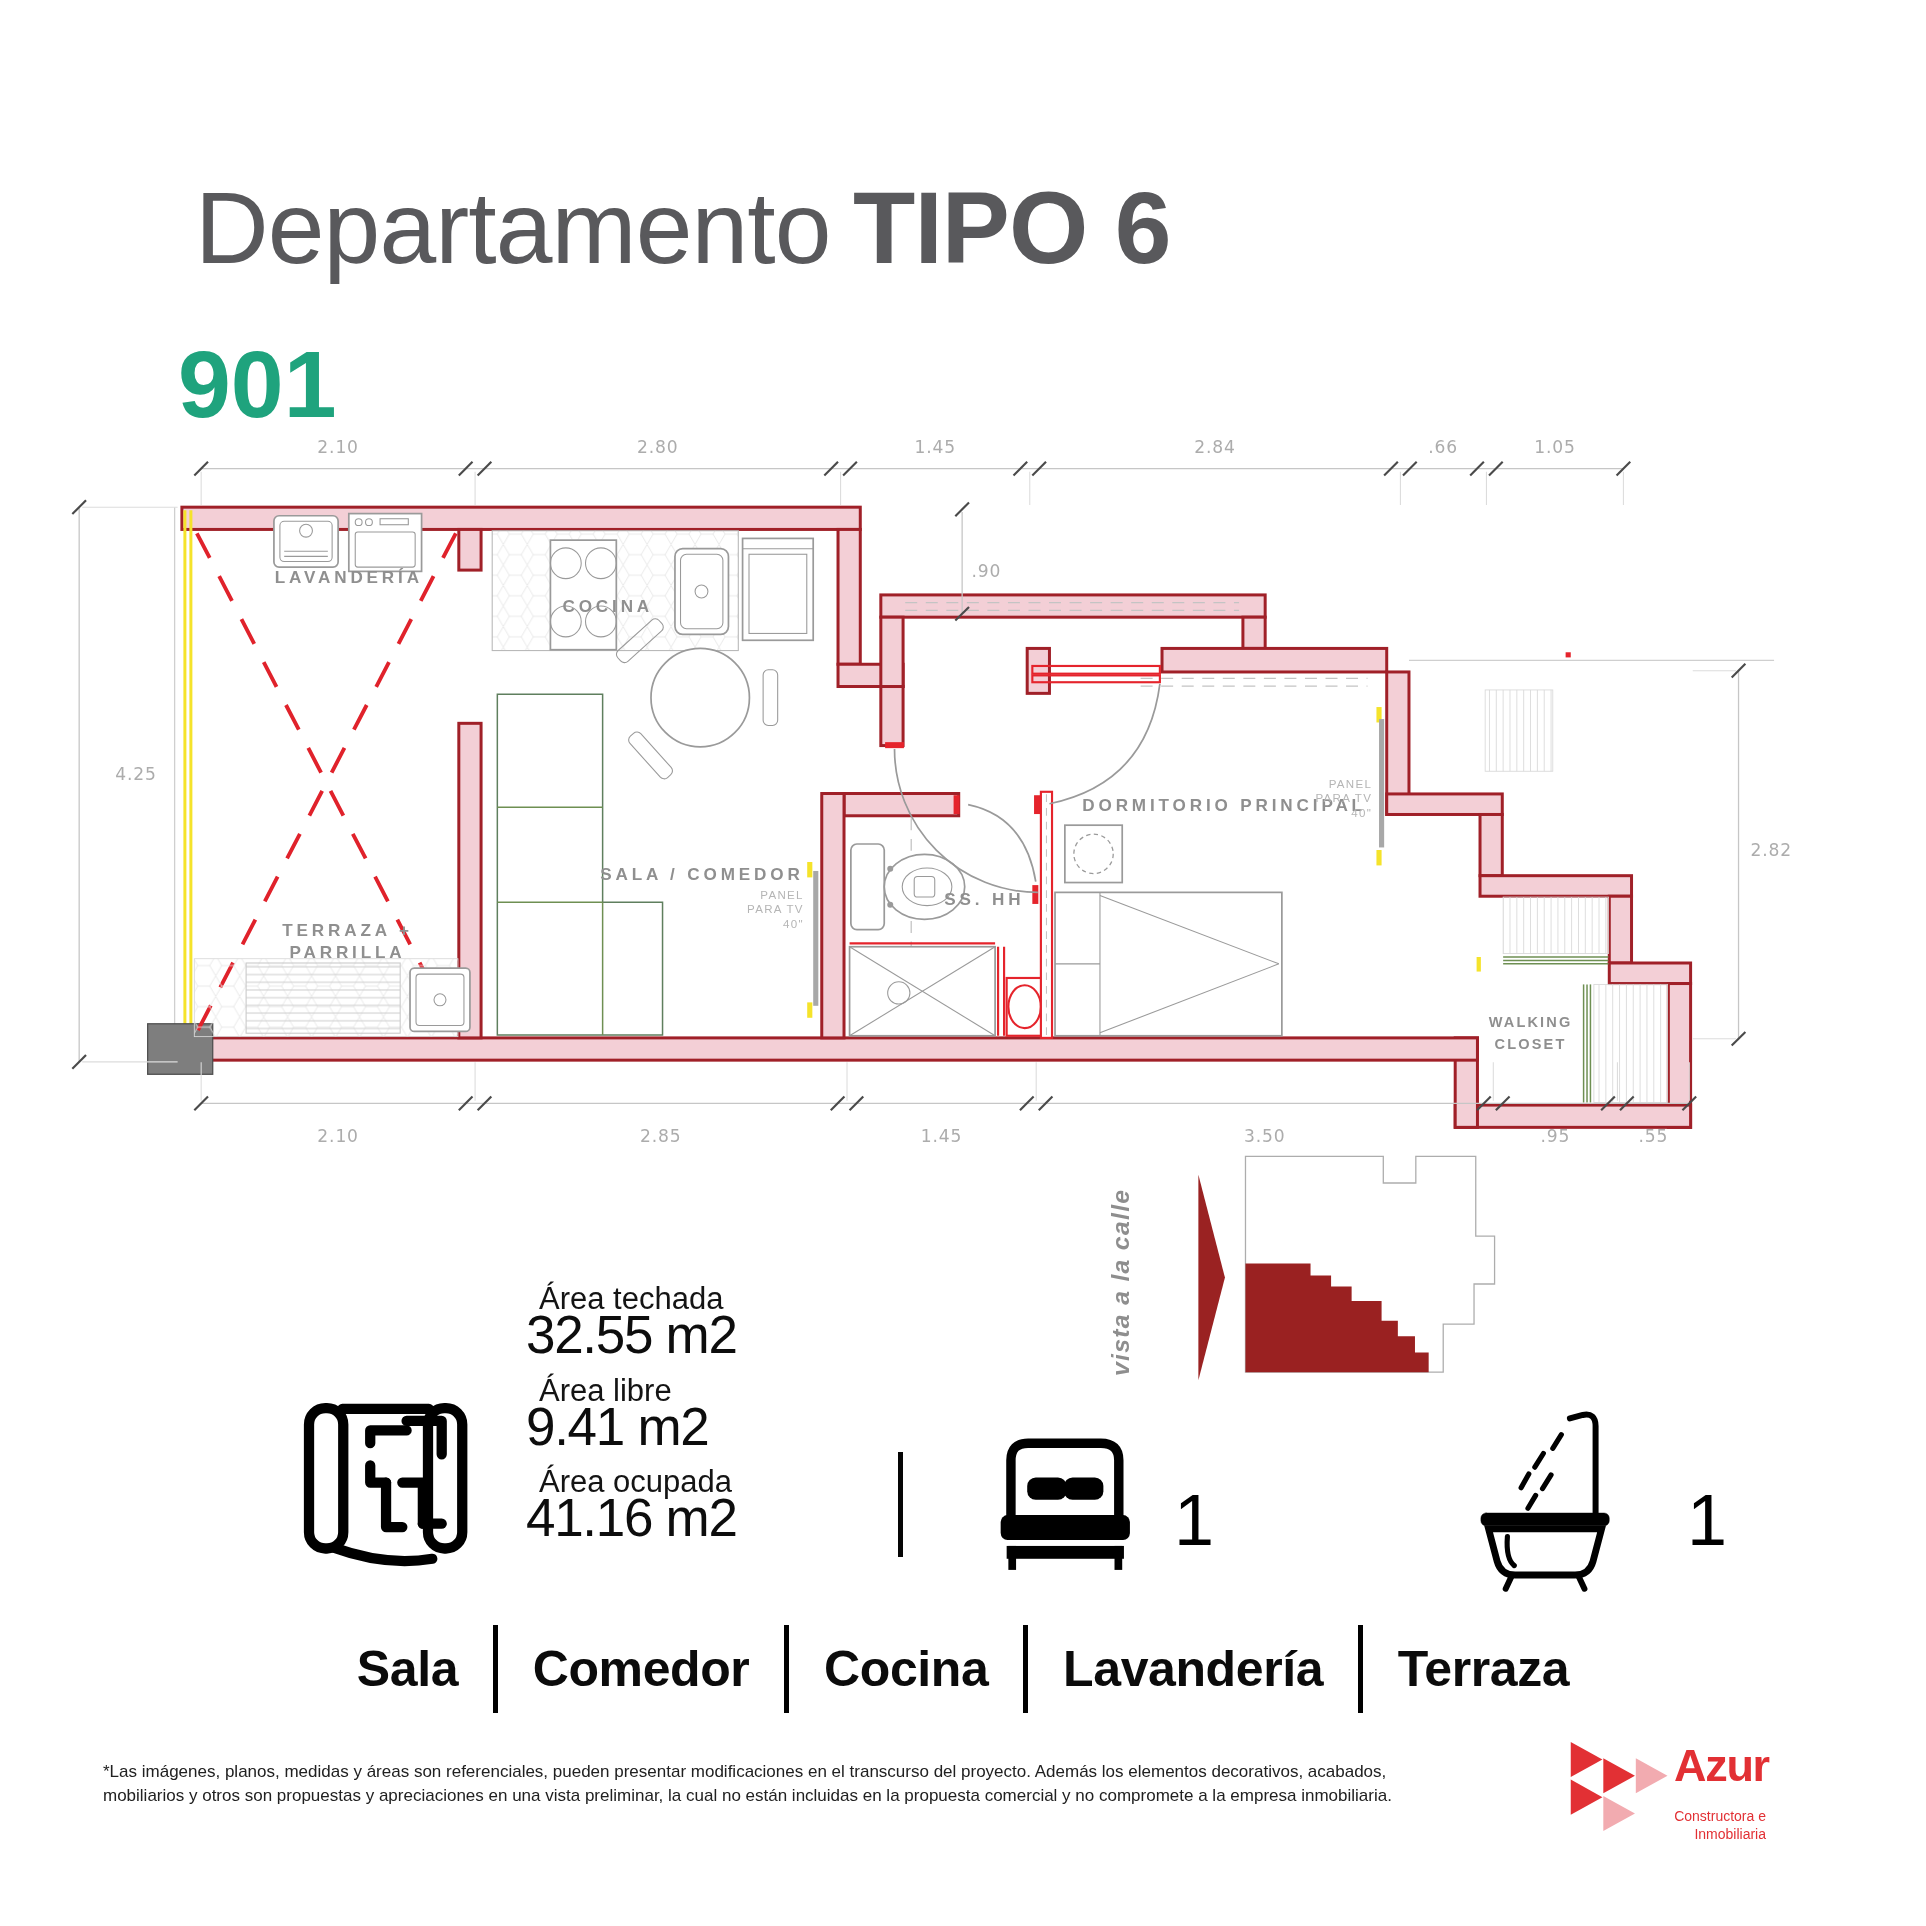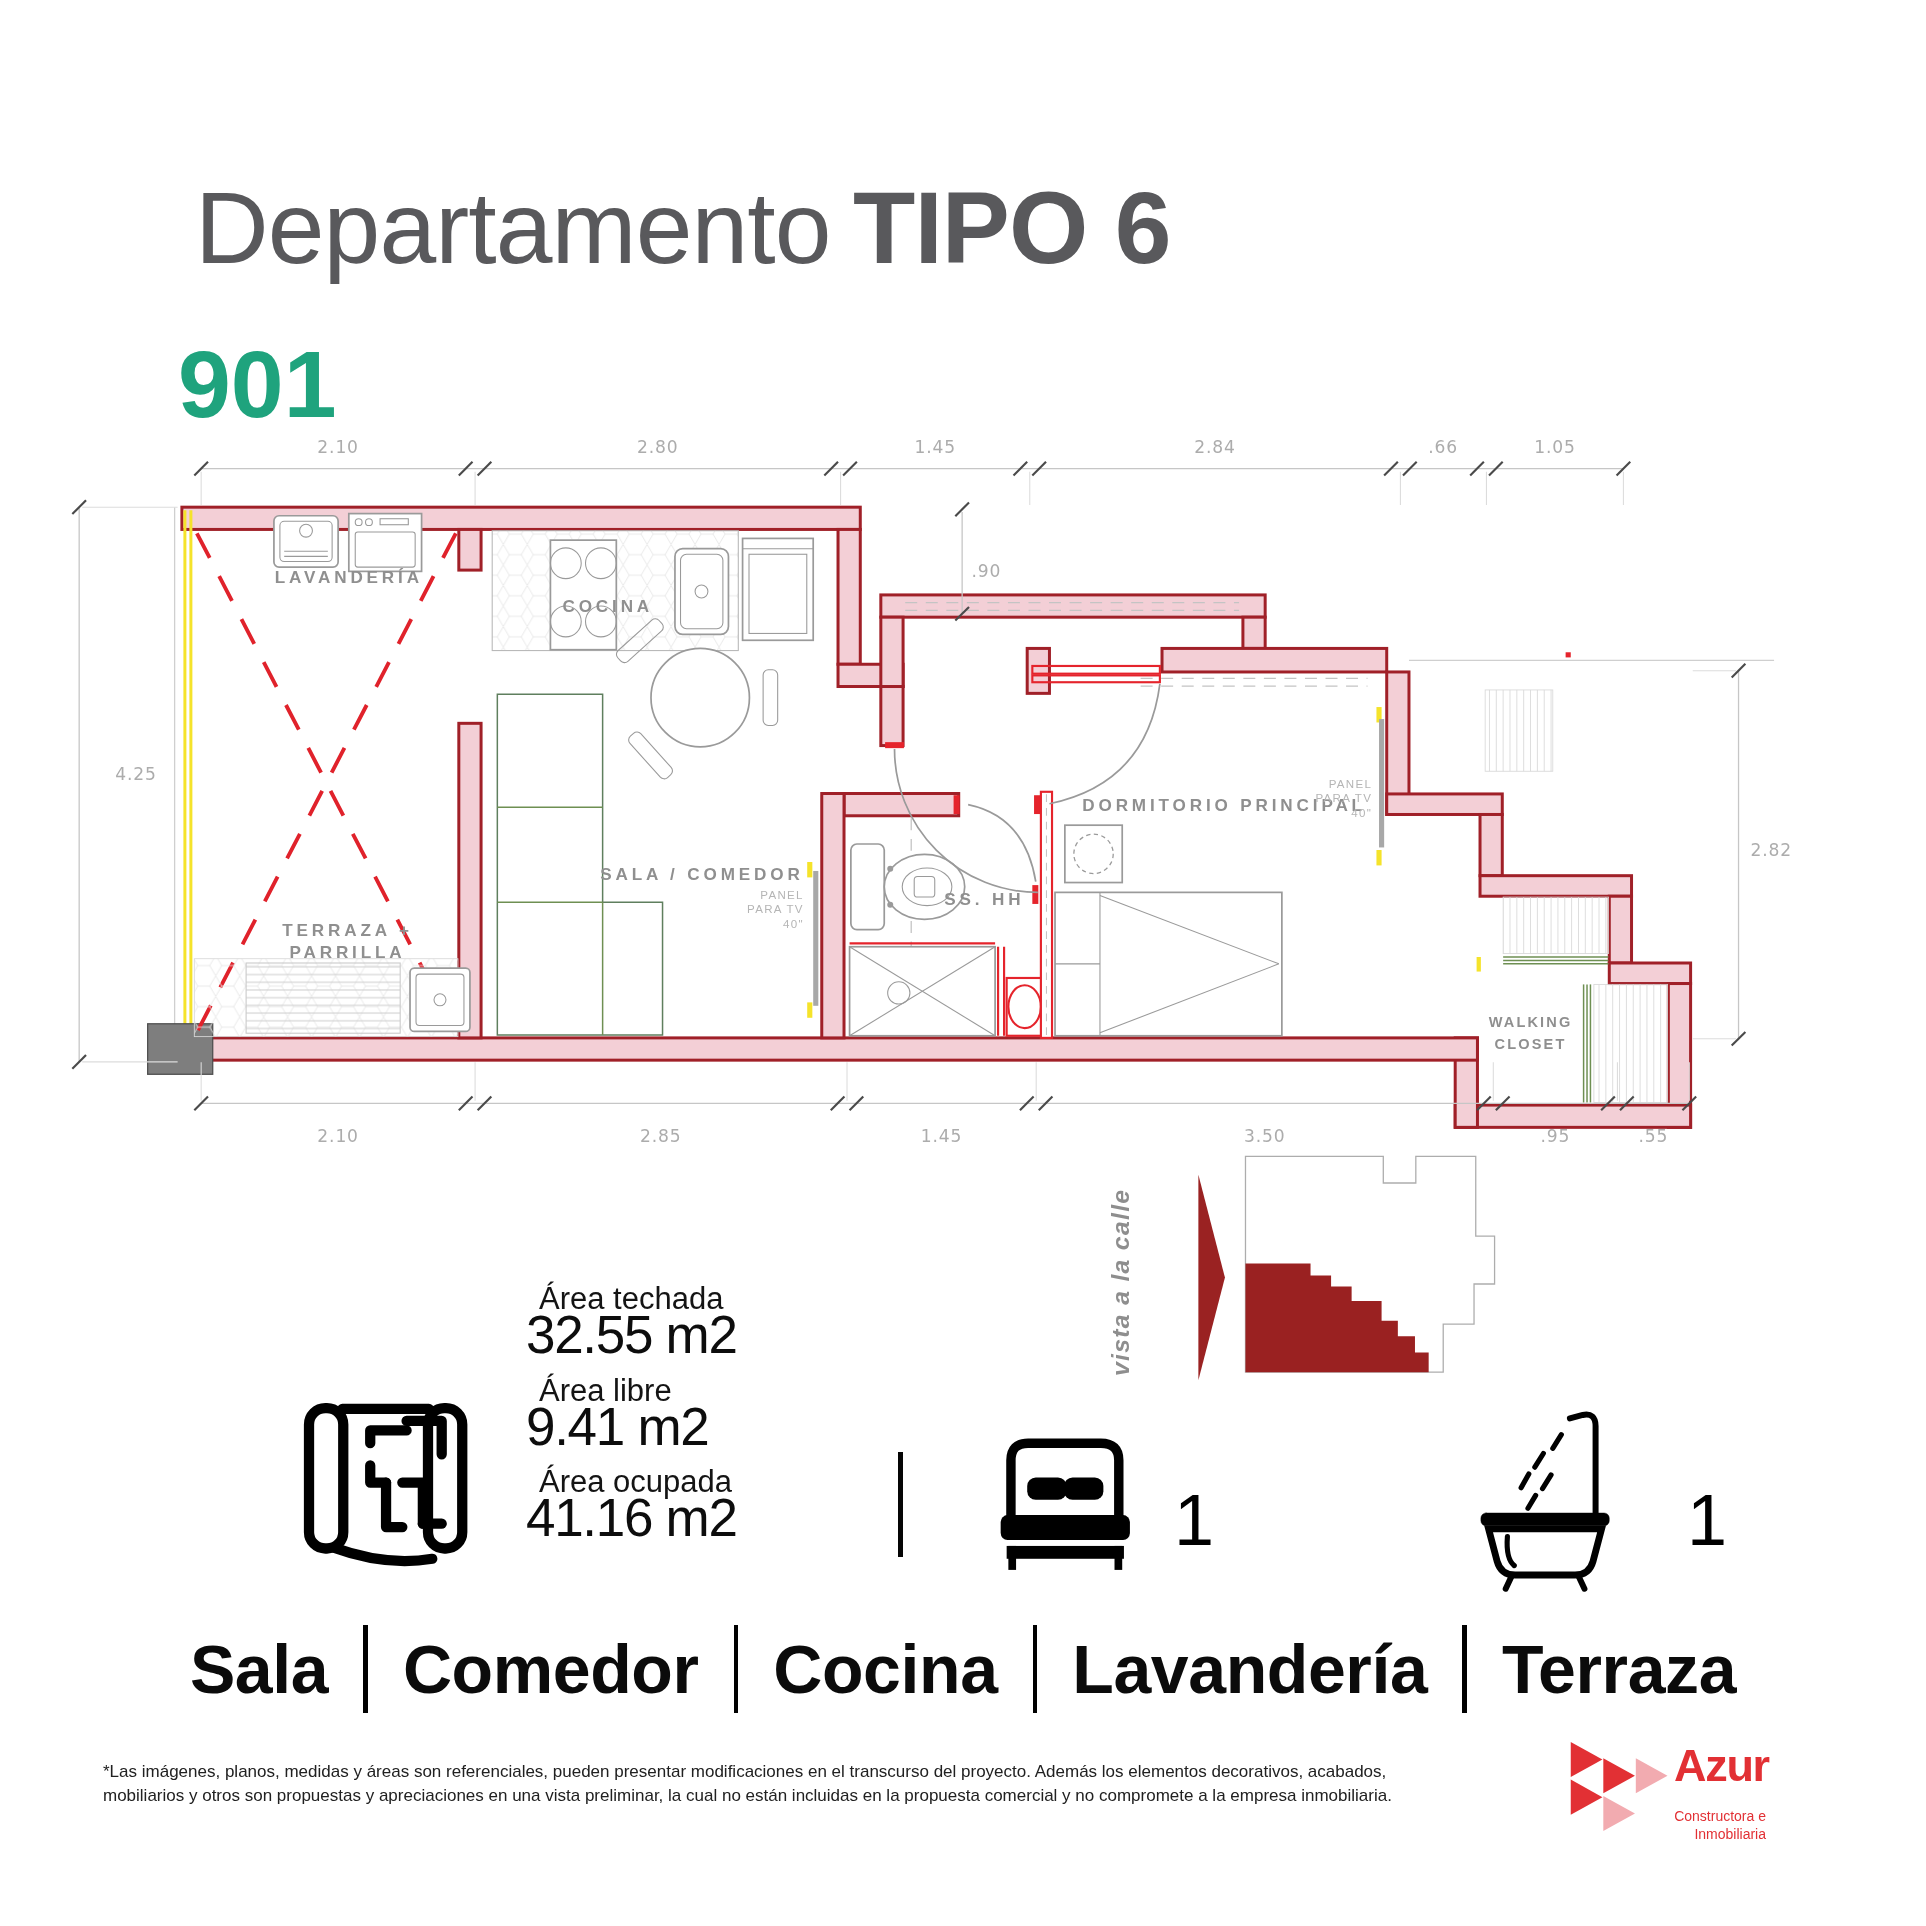--- a/index.html
+++ b/index.html
@@ -22,21 +22,21 @@
 
   
   .arealabel{left:539px;font-size:31px;color:#141414;}
   .areavalue{left:510px;font-size:53px;color:#0d0d0d;letter-spacing:-1.3px;margin-left:16px;}
 
   .count{font-size:72px;color:#000;}
   .vdivider{left:898px;top:1452px;width:5.1px;height:105px;background:#050505;}
 
   
   .amenities{left:0;top:1624px;width:1926px;height:90px;display:flex;align-items:center;justify-content:center;}
-  .amenities .item{font-size:68px;font-weight:700;color:#0B0B0B;letter-spacing:-0.4px;white-space:nowrap;}
+  .amenities .item{font-size:50px;font-weight:700;color:#0B0B0B;letter-spacing:-0.4px;white-space:nowrap;}
   .amenities .sep{width:4.7px;height:88px;background:#000;margin:0 35px;}
 
   
   .disclaimer{left:103px;top:1760px;width:1425px;font-size:17px;line-height:1.42;color:#212121;}
 
   
   .azur-name{left:1674px;top:1740px;font-size:45px;font-weight:700;color:#E23034;letter-spacing:-1.3px;}
   .azur-tag{left:1620px;top:1807px;width:146px;text-align:right;font-size:14px;line-height:1.3;color:#E23034;}
 
   

